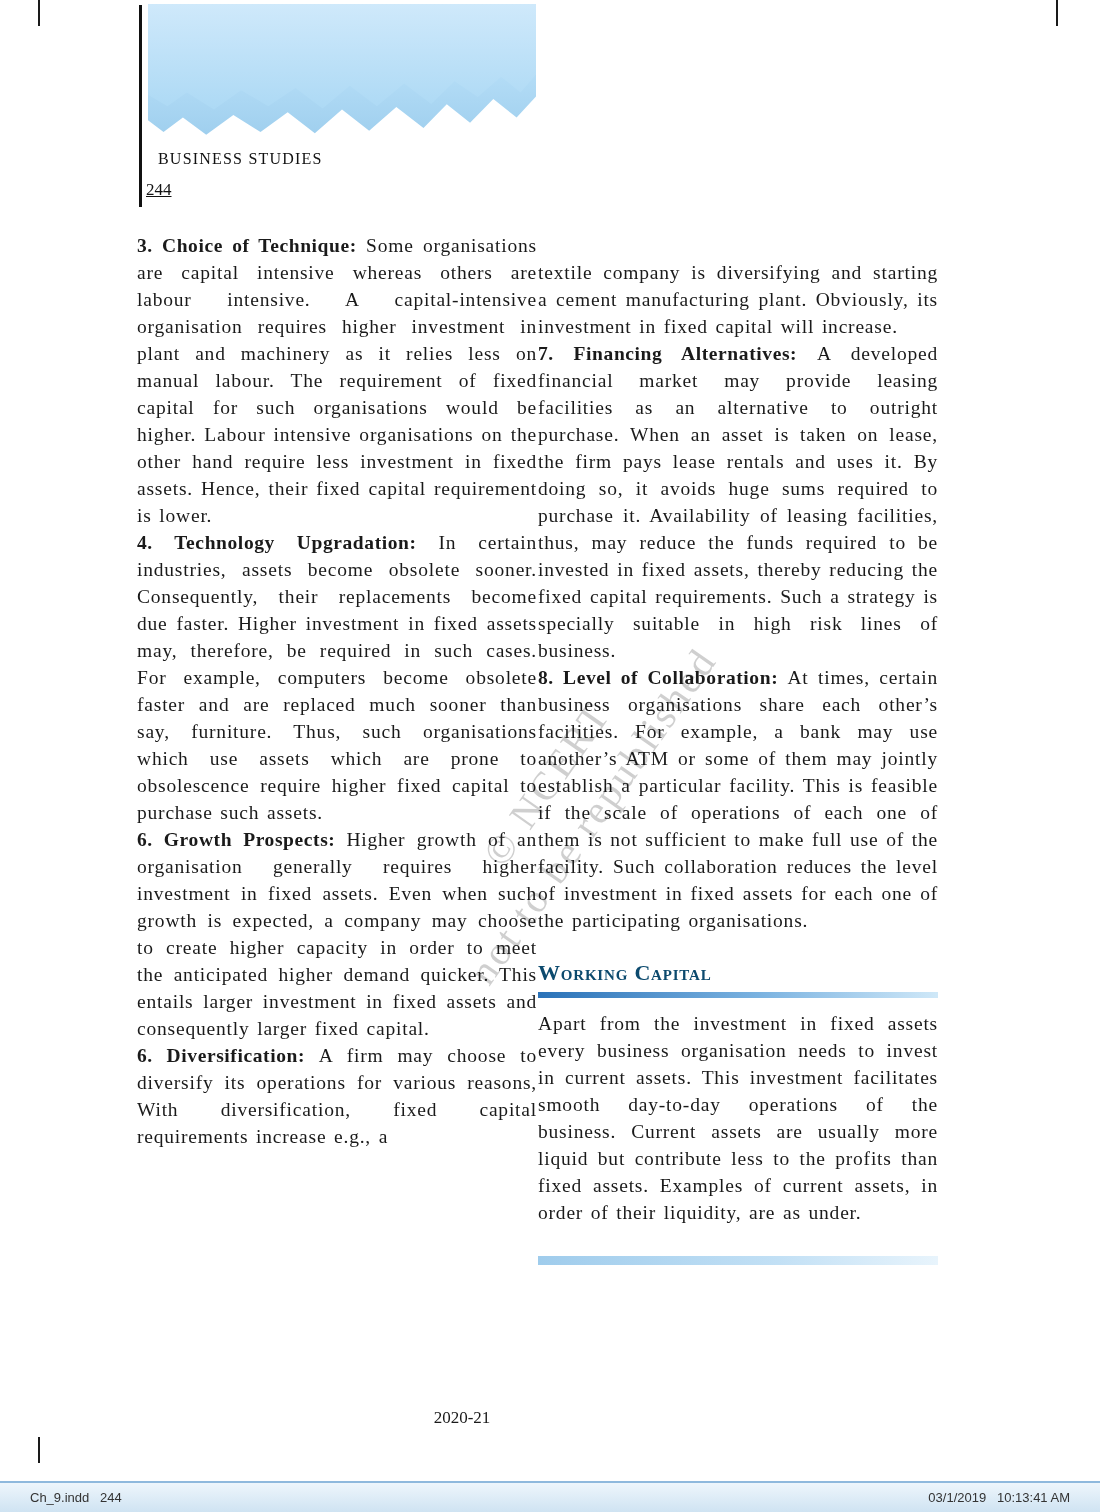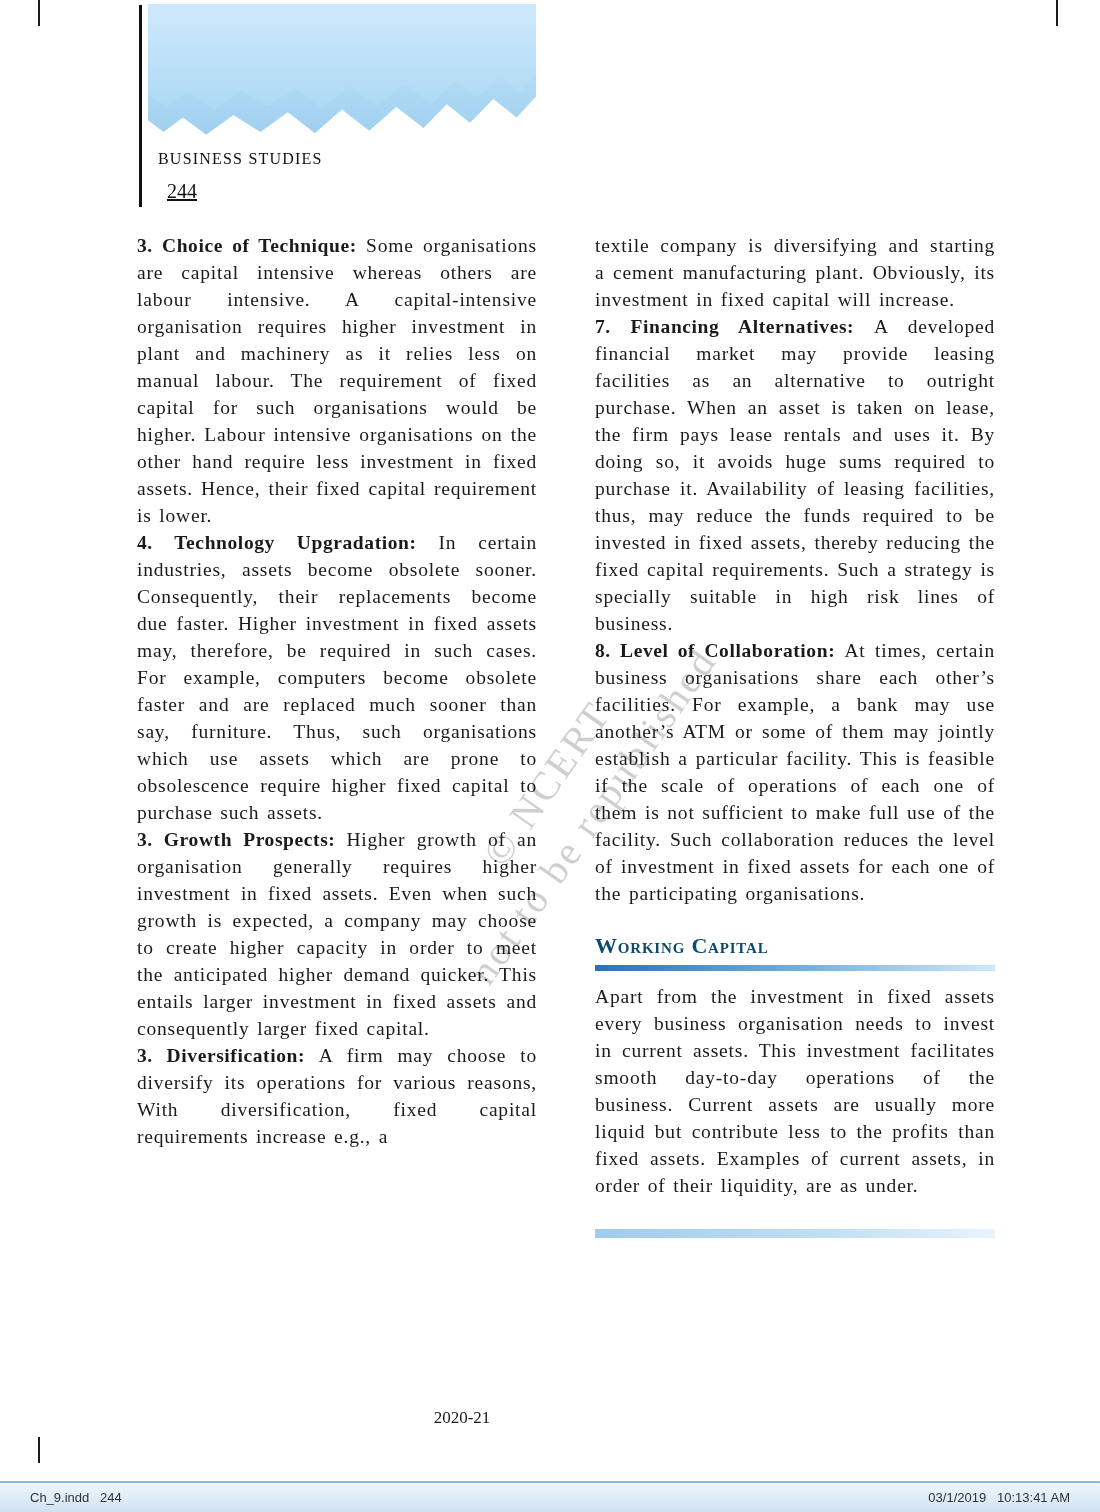--- a/index.html
+++ b/index.html
@@ -62,23 +62,23 @@
   .book-title {
     position: absolute;
     left: 158px;
     top: 150px;
     font-size: 16px;
     letter-spacing: 1.2px;
     color: #111111;
   }
   .page-number {
     position: absolute;
-    left: 167px;
+    left: 146px;
     top: 180px;
-    font-size: 20px;
+    font-size: 17px;
     color: #111111;
     text-decoration: underline;
   }
 
   
   .watermark {
     position: absolute;
     left: 290px;
     top: 620px;
     width: 560px;
@@ -99,21 +99,21 @@
 
   
   .col {
     position: absolute;
     top: 232px;
     width: 400px;
     z-index: 2;
     font-family: Liberation Serif, serif;
   }
   .col-left  { left: 137px; }
-  .col-right { left: 595px; }
+  .col-right { left: 538px; margin-top: 27px; }
 
   .para {
     font-size: 19.5px;
     line-height: 27px;
     color: #1a1a1a;
     text-align: justify;
     letter-spacing: 0.8px;
     word-spacing: 2px;
   }
   .para b { letter-spacing: 0.6px; }
@@ -190,22 +190,22 @@
   <div class="page-number">244</div>
 
   <div class="watermark">
     <div>© NCERT</div>
     <div>not to be republished</div>
   </div>
 
   <div class="col col-left">
       <p class="para"><b>3. Choice of Technique: </b>Some organisations are capital intensive whereas others are labour intensive. A capital-intensive organisation requires higher investment in plant and machinery as it relies less on manual labour. The requirement of fixed capital for such organisations would be higher. Labour intensive organisations on the other hand require less investment in fixed assets. Hence, their fixed capital requirement is lower.</p>
       <p class="para"><b>4. Technology Upgradation: </b>In certain industries, assets become obsolete sooner. Consequently, their replacements become due faster. Higher investment in fixed assets may, therefore, be required in such cases. For example, computers become obsolete faster and are replaced much sooner than say, furniture. Thus, such organisations which use assets which are prone to obsolescence require higher fixed capital to purchase such assets.</p>
-      <p class="para"><b>3. Growth Prospects: </b>Higher growth of an organisation generally requires higher investment in fixed assets. Even when such growth is expected, a company may choose to create higher capacity in order to meet the anticipated higher demand quicker. This entails larger investment in fixed assets and consequently larger fixed capital.</p>
-      <p class="para"><b>3. Diversification: </b>A firm may choose to diversify its operations for various reasons, With diversification, fixed capital requirements increase e.g., a</p>
+      <p class="para"><b>6. Growth Prospects: </b>Higher growth of an organisation generally requires higher investment in fixed assets. Even when such growth is expected, a company may choose to create higher capacity in order to meet the anticipated higher demand quicker. This entails larger investment in fixed assets and consequently larger fixed capital.</p>
+      <p class="para"><b>6. Diversification: </b>A firm may choose to diversify its operations for various reasons, With diversification, fixed capital requirements increase e.g., a</p>
     </div>
 
   <div class="col col-right">
     <div>
         <p class="para">textile company is diversifying and starting a cement manufacturing plant. Obviously, its investment in fixed capital will increase.</p>
         <p class="para"><b>7. Financing Alternatives: </b>A developed financial market may provide leasing facilities as an alternative to outright purchase. When an asset is taken on lease, the firm pays lease rentals and uses it. By doing so, it avoids huge sums required to purchase it. Availability of leasing facilities, thus, may reduce the funds required to be invested in fixed assets, thereby reducing the fixed capital requirements. Such a strategy is specially suitable in high risk lines of business.</p>
         <p class="para"><b>8. Level of Collaboration: </b>At times, certain business organisations share each other’s facilities. For example, a bank may use another’s ATM or some of them may jointly establish a particular facility. This is feasible if the scale of operations of each one of them is not sufficient to make full use of the facility. Such collaboration reduces the level of investment in fixed assets for each one of the participating organisations.</p>
       </div>
     <div class="section-heading">Working Capital</div>
     <div class="heading-rule"></div>

